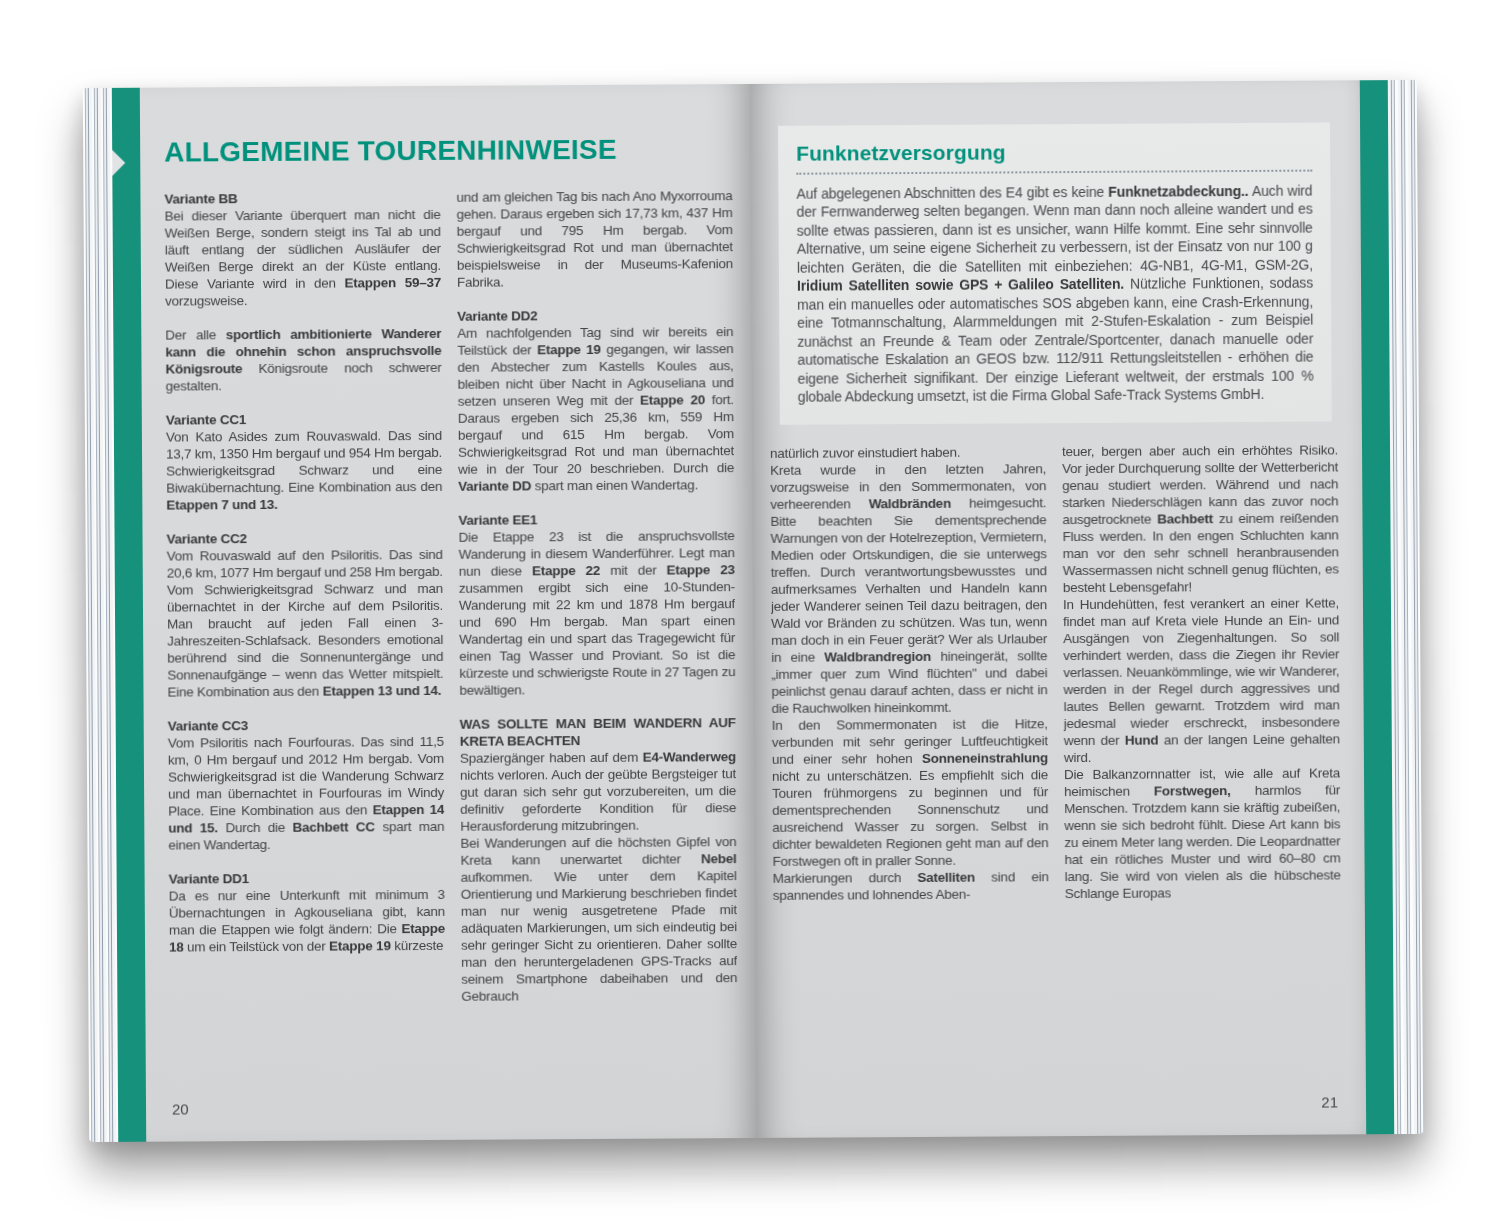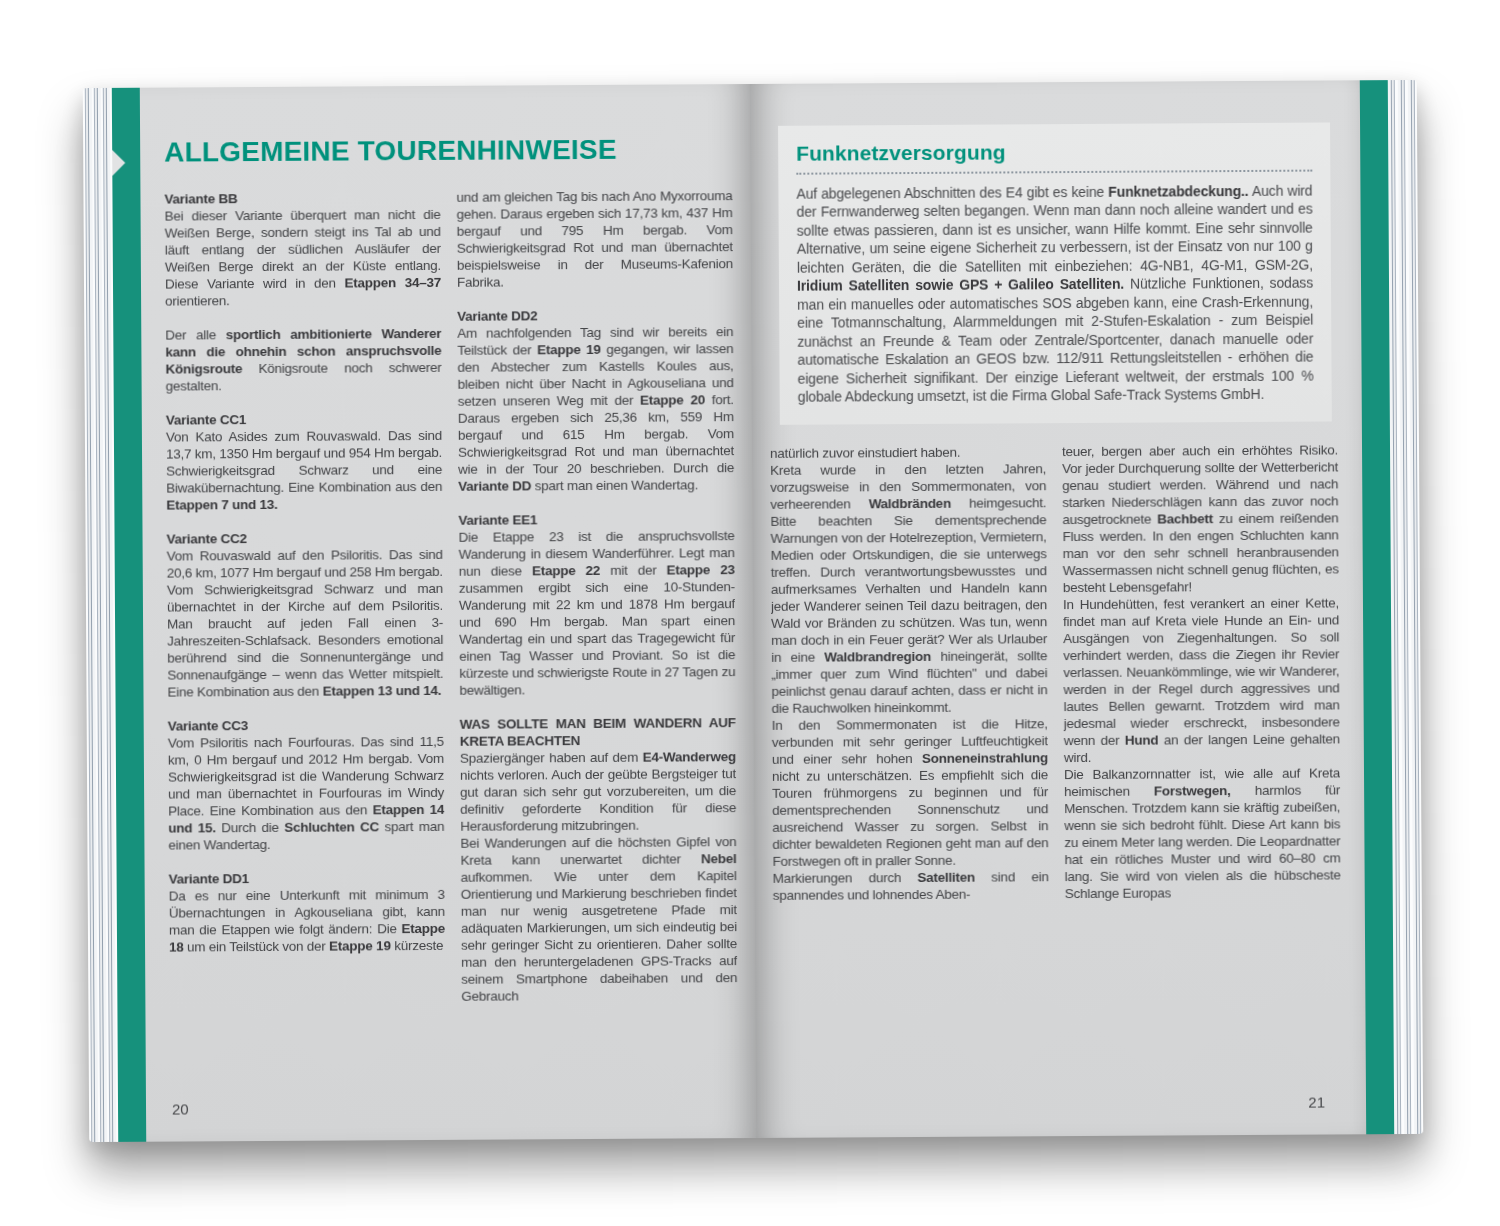--- a/index.html
+++ b/index.html
@@ -60,21 +60,21 @@
     text-align:justify;color:#424346;hyphens:auto;
   }
   .sec{margin:0 0 17px 0;}
   .sec p{margin:0;}
   .sec .sec-head{font-weight:bold;color:#39393c;}
   .col b,.boxtext b{font-weight:bold;color:#39393c;}
   .pagenum{
     position:absolute;bottom:24px;font-size:15px;color:#47484b;letter-spacing:0;
   }
   .pagenum.pn-left{left:26px;text-align:right;}
-  .pagenum.pn-right{right:41px;}
+  .pagenum.pn-right{right:28px;}
   .infobox{
     margin:2px 6px 20px 10px;
     background:linear-gradient(180deg,#e8e9e9,#e3e4e4);
     padding:16px 18px 18px 18px;
   }
   .infobox h2{
     margin:0 0 6px 0;font-size:21px;font-weight:bold;color:#00917c;letter-spacing:0.1px;
   }
   .dotted{border-bottom:2px dotted #8d97a0;margin:0 0 10px 0;height:1px;}
   .boxtext{font-size:14px;line-height:1.32;letter-spacing:-0.15px;text-align:justify;color:#4a4b4e;hyphens:auto;}
@@ -89,36 +89,36 @@
 
     <div class="page left">
       <div class="edge-stack left"></div>
       <div class="band left"></div>
       <div class="content">
         <h1 class="page-title">ALLGEMEINE TOURENHINWEISE</h1>
         <div class="cols">
           <div class="col">
               <div class="sec">
                 <div class="sec-head">Variante BB</div>
-                <p><span>Bei dieser Variante überquert man nicht die Weißen Berge, sondern steigt ins Tal ab und läuft entlang der südlichen Ausläufer der Weißen Berge direkt an der Küste entlang. Diese Variante wird in den </span><b>Etappen 34–37</b><span> orientieren.</span></p>
+                <p><span>Bei dieser Variante überquert man nicht die Weißen Berge, sondern steigt ins Tal ab und läuft entlang der südlichen Ausläufer der Weißen Berge direkt an der Küste entlang. Diese Variante wird in den </span><b>Etappen 59–37</b><span> vorzugsweise.</span></p>
               </div>
               <div class="sec">
                 <p><span>Der alle </span><b>sportlich ambitionierte Wanderer kann die ohnehin schon anspruchsvolle Königsroute</b><span> Königsroute noch schwerer gestalten.</span></p>
               </div>
               <div class="sec">
                 <div class="sec-head">Variante CC1</div>
                 <p><span>Von Kato Asides zum Rouvaswald. Das sind 13,7 km, 1350 Hm bergauf und 954 Hm bergab. Schwierigkeitsgrad Schwarz und eine Biwakübernachtung. Eine Kombination aus den </span><b>Etappen 7 und 13.</b></p>
               </div>
               <div class="sec">
                 <div class="sec-head">Variante CC2</div>
                 <p><span>Vom Rouvaswald auf den Psiloritis. Das sind 20,6 km, 1077 Hm bergauf und 258 Hm bergab. Vom Schwierigkeitsgrad Schwarz und man übernachtet in der Kirche auf dem Psiloritis. Man braucht auf jeden Fall einen 3-Jahreszeiten-Schlafsack. Besonders emotional berührend sind die Sonnenuntergänge und Sonnenaufgänge – wenn das Wetter mitspielt. Eine Kombination aus den </span><b>Etappen 13 und 14.</b></p>
               </div>
               <div class="sec">
                 <div class="sec-head">Variante CC3</div>
-                <p><span>Vom Psiloritis nach Fourfouras. Das sind 11,5 km, 0 Hm bergauf und 2012 Hm bergab. Vom Schwierigkeitsgrad ist die Wanderung Schwarz und man übernachtet in Fourfouras im Windy Place. Eine Kombination aus den </span><b>Etappen 14 und 15.</b><span> Durch die </span><b>Schluchten CC</b><span> spart man einen Wandertag.</span></p>
+                <p><span>Vom Psiloritis nach Fourfouras. Das sind 11,5 km, 0 Hm bergauf und 2012 Hm bergab. Vom Schwierigkeitsgrad ist die Wanderung Schwarz und man übernachtet in Fourfouras im Windy Place. Eine Kombination aus den </span><b>Etappen 14 und 15.</b><span> Durch die </span><b>Bachbett CC</b><span> spart man einen Wandertag.</span></p>
               </div>
               <div class="sec">
                 <div class="sec-head">Variante DD1</div>
                 <p><span>Da es nur eine Unterkunft mit minimum 3 Übernachtungen in Agkouseliana gibt, kann man die Etappen wie folgt ändern: Die </span><b>Etappe 18</b><span> um ein Teilstück von der </span><b>Etappe 19</b><span> kürzeste</span></p>
               </div>
             </div>
           <div class="col">
               <div class="sec">
                 <p><span>und am gleichen Tag bis nach Ano Myxorrouma gehen. Daraus ergeben sich 17,73 km, 437 Hm bergauf und 795 Hm bergab. Vom Schwierigkeitsgrad Rot und man übernachtet beispielsweise in der Museums-Kafenion Fabrika.</span></p>
               </div>

